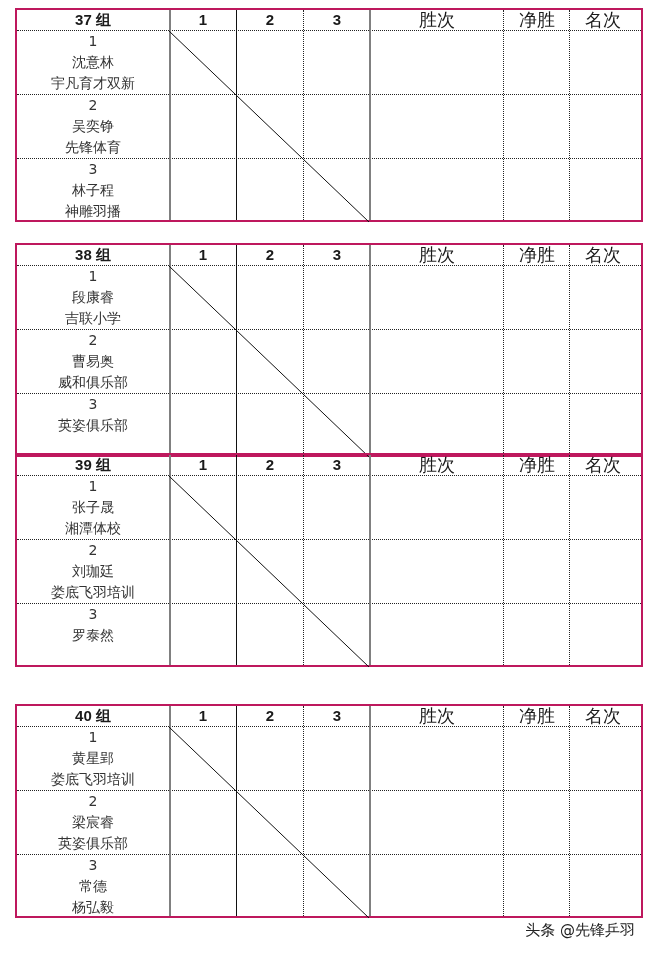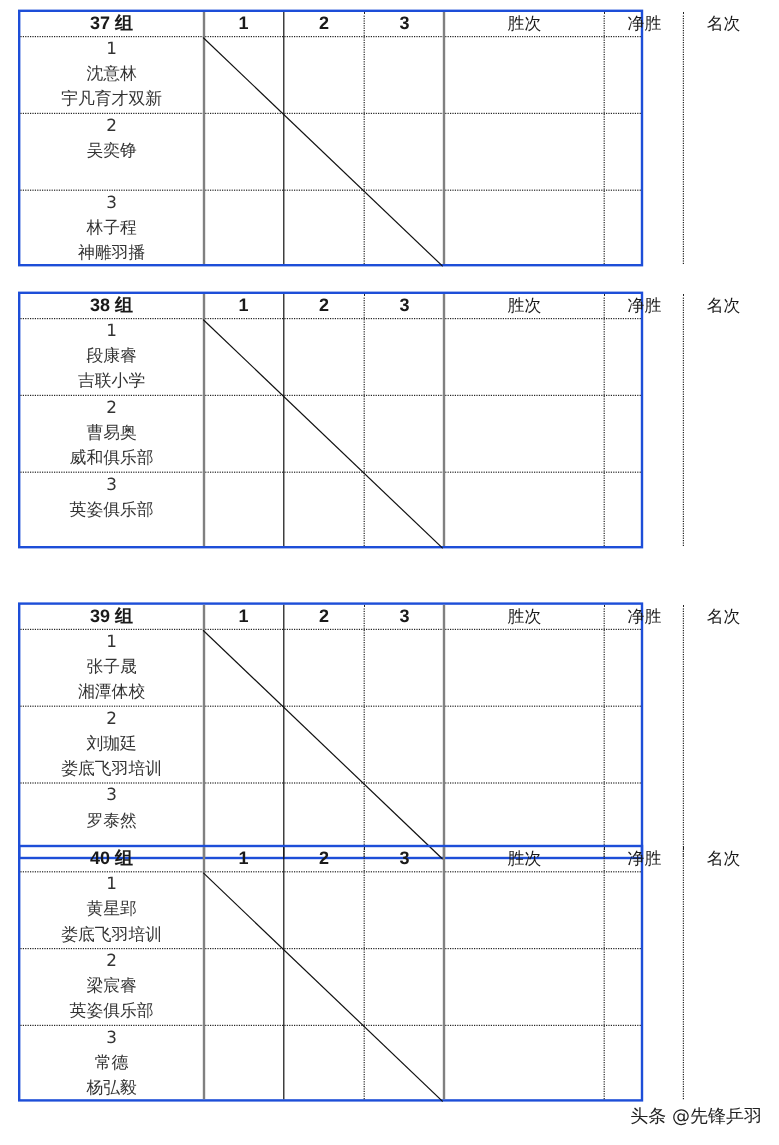--- a/index.html
+++ b/index.html
@@ -1,24 +1,24 @@
 <!DOCTYPE html>
 <html><head>
 <meta charset="utf-8">
 <style>
   html, body { margin:0; padding:0; background:#ffffff; }
   body { width:649px; height:954px; position:relative; overflow:hidden;
          font-family:"DejaVu Sans", sans-serif; color:#1a1a1a; }
-  .grp { position:absolute; left:15px; width:521px; height:214px;
-         border:2px solid #1d4ed8; box-sizing:border-box; }
-  .g37 { top:8px; } .g38 { top:243px;padding-left:48px; } .g39 { top:502px;padding-left:48px; } .g40 { top:704px; }
+  .grp { position:absolute; left:15px; width:628px; height:214px;
+         border:2px solid #be185d; box-sizing:border-box; }
+  .g37 { top:8px; } .g38 { top:243px;padding-left:48px; } .g39 { top:453px;padding-left:48px; } .g40 { top:704px; }
   .hdr { position:absolute; left:0; top:0; height:21px; width:100%;
          border-bottom:1px dotted #222; box-sizing:border-box; }
   .hcell { position:absolute; top:0; height:20px; line-height:20px; text-align:center;
-           font-size:14px; }
+           font-size:18px; }
   .hb { font-weight:bold; font-family:"Liberation Sans", sans-serif; font-size:15px; }
   .row { position:absolute; left:0; width:152px; height:64px; text-align:center;
          font-size:14px; line-height:21px; color:#333; }
   .r1 { top:21px; } .r2 { top:85px; } .r3 { top:149px; }
   .rowline { position:absolute; left:0; width:100%; height:0; border-top:1px dotted #222; }
   .vl { position:absolute; top:0; bottom:0; width:0; }
   .solid { border-left:2px solid #808080; }
   .solidb { border-left:1px solid #111; }
   .dot { border-left:1px dotted #222; }
   .diag { position:absolute; left:152px; top:21px; }
@@ -50,20 +50,21 @@
       <line x1="0" y1="0" x2="200" y2="191" stroke="#111" stroke-width="1"></line>
     </svg>
   <div class="row r1">
       <div>1</div>
       <div>沈意林</div>
       <div>宇凡育才双新</div>
     </div>
   <div class="row r2">
       <div>2</div>
       <div>吴奕铮</div>
+      <div>先锋体育</div>
     </div>
   <div class="row r3">
       <div>3</div>
       <div>林子程</div>
       <div>神雕羽播</div>
     </div>
 </div>
 
 <div class="grp g38">
   <div class="hdr">

